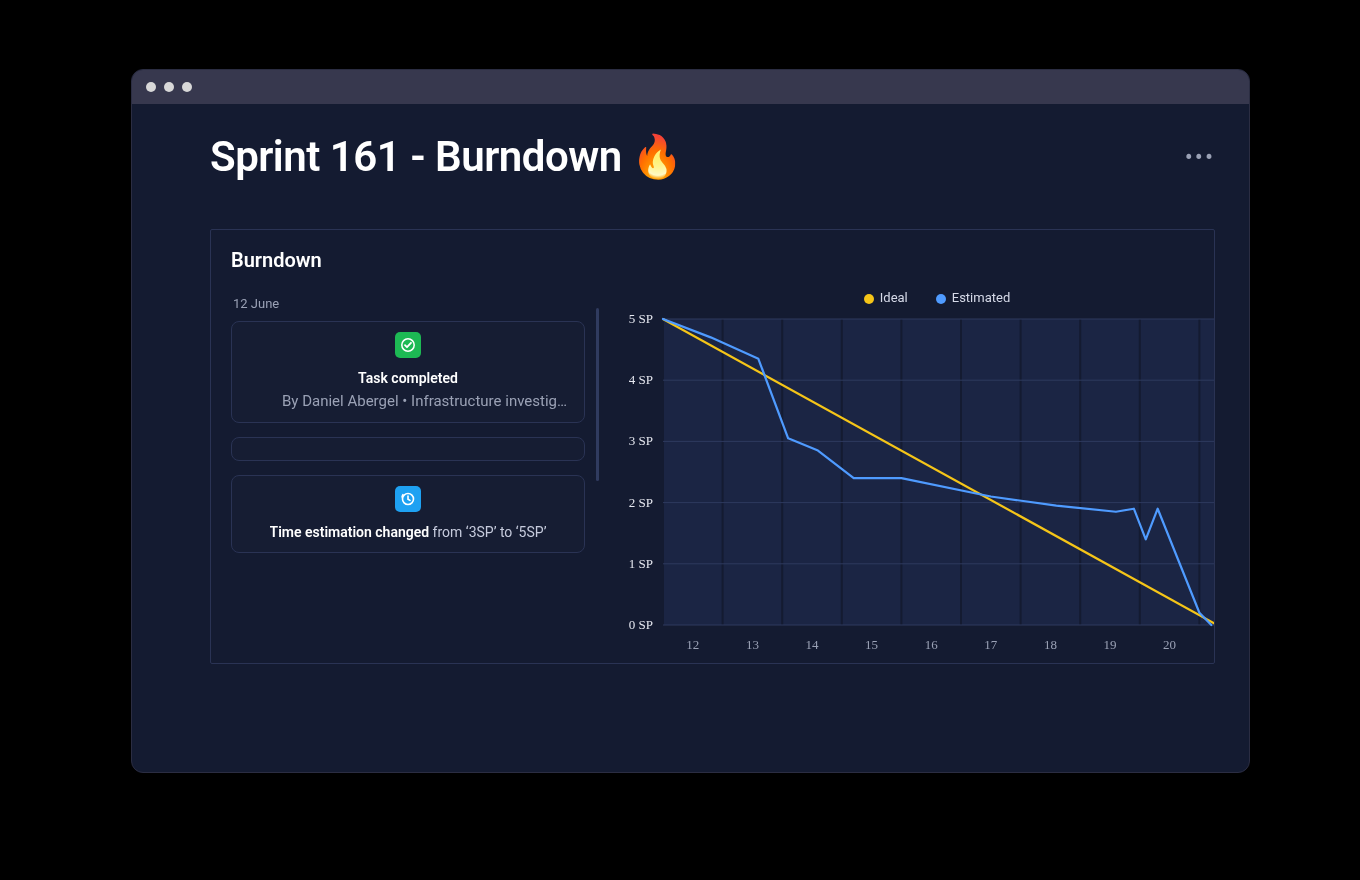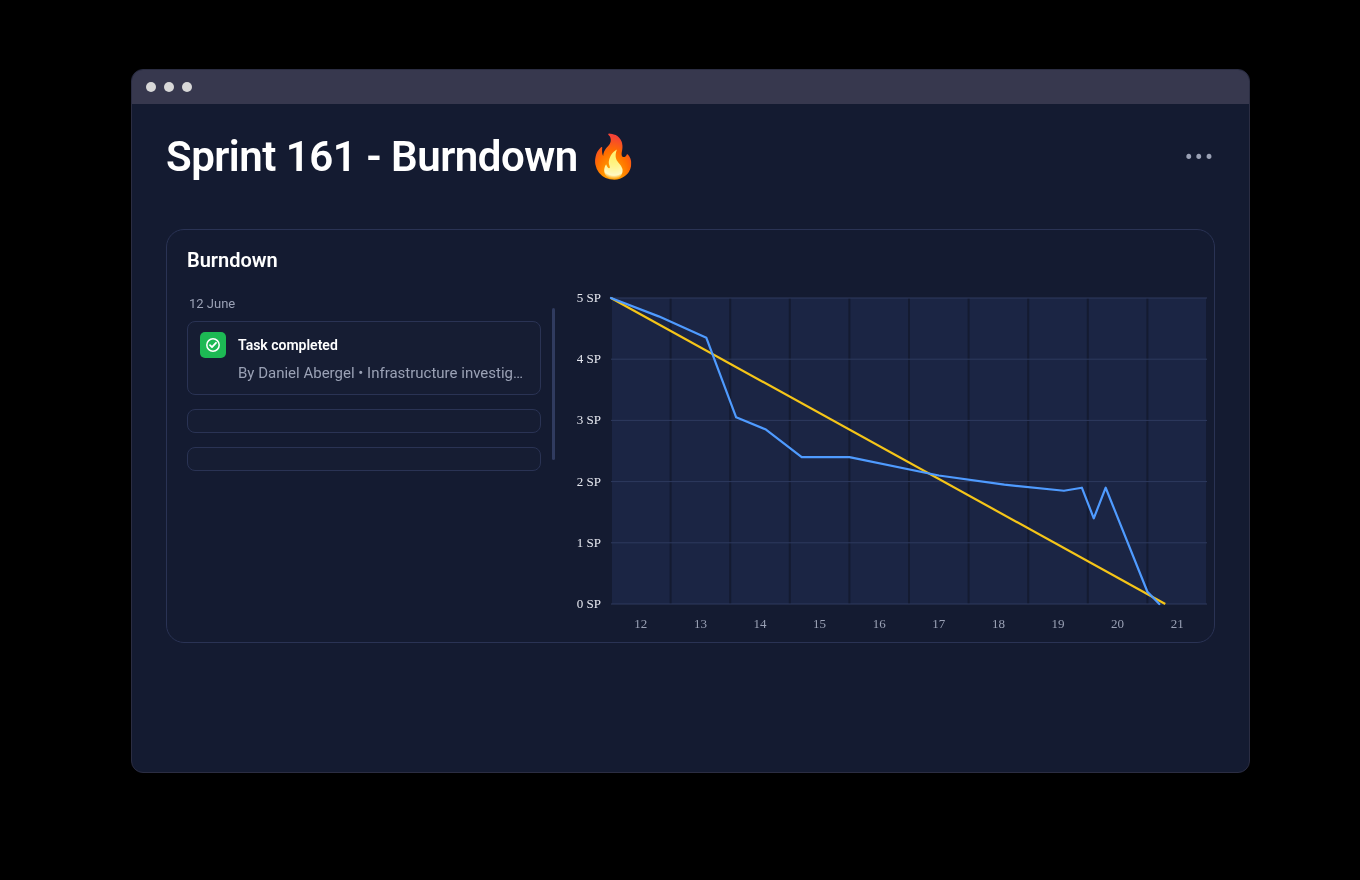--- a/index.html
+++ b/index.html
@@ -38,46 +38,47 @@
     overflow:hidden;
   }
   .titlebar{
     height:34px;
     background:var(--window-chrome);
     display:flex; align-items:center;
     padding:0 14px;
   }
   .traffic{display:flex;gap:8px;}
   .traffic span{width:10px;height:10px;border-radius:50%;background:#D8D8D8;display:block;}
-  .content{padding:28px 34px 0 34px; position:relative; height:calc(100% - 34px);}
+  .content{padding:28px 34px 0 34px; position:relative; height:calc(100% - 34px);margin-left:44px;}
   .page-head{display:flex;justify-content:space-between;align-items:center;}
   .page-title{
     color:var(--text-primary);
     font-size:42px;
     font-weight:600;
     letter-spacing:-.5px;
     display:flex; align-items:center; gap:10px;
   }
   .more-dots{color:var(--text-secondary);font-size:24px;letter-spacing:2px;cursor:pointer;}
   .card{
     margin-top:48px;
     border:1px solid var(--card-border);
-    border-radius:18px;
+    border-radius:2px;
     background:transparent;
     overflow:hidden;
   }
   .card-title{
     color:var(--text-primary);
     font-size:20px;
     font-weight:600;
     padding:18px 20px 18px 20px;
   }
   .card-body{
     display:flex;
     padding:0 0 12px 20px;
+    gap:8px;
     position:relative;
   }
   .feed{
     width:368px;
     flex:0 0 368px;
     position:relative;
     padding-right:14px;
   }
   .feed::after{
     content:"";
@@ -92,21 +93,21 @@
     font-size:13px;
     margin:6px 0 10px 2px;
   }
   .event{
     border:1px solid var(--card-border);
     border-radius:8px;
     padding:10px 12px 12px 12px;
     margin-bottom:14px;
     background:rgba(255,255,255,0.01);
   }
-  .ev-row1{display:flex;align-items:center;gap:12px;}
+  .ev-row1{display:flex;align-items:center;gap:12px;flex-direction:column;}
   .ev-icon{
     width:26px;height:26px;border-radius:5px;
     display:flex;align-items:center;justify-content:center;
     flex:0 0 26px;
   }
   .ev-title{
     color:var(--text-primary);
     font-size:14px;
     font-weight:600;
     white-space:nowrap;overflow:hidden;text-overflow:ellipsis;
@@ -160,24 +161,38 @@
                     <path d="M5 8.2l2 2 4-4.4" fill="none" stroke="#fff" stroke-width="1.8" stroke-linecap="round" stroke-linejoin="round"></path>
                   </svg>
                 </div>
                 <div class="ev-title"><span>Task completed</span><span class="ev-suffix"></span></div>
               </div>
               <div class="ev-sub">By Daniel Abergel • Infrastructure investiga…</div>
             </div>
             <div class="event">
             </div>
             <div class="event">
+              <div class="ev-row1">
+                <div class="ev-icon" style="background: rgb(30, 161, 242);">
+                  <svg width="16" height="16" viewBox="0 0 16 16">
+                    <circle cx="8" cy="8" r="5.5" fill="none" stroke="#fff" stroke-width="1.6"></circle>
+                    <path d="M8 5v3.2l2 1.2" fill="none" stroke="#fff" stroke-width="1.6" stroke-linecap="round"></path>
+                    <path d="M3 3.5A7 7 0 0 0 2 6" fill="none" stroke="#fff" stroke-width="1.4" stroke-linecap="round"></path>
+                  </svg>
+                </div>
+                <div class="ev-title"><span>Time estimation changed</span><span class="ev-suffix"> from ‘3SP’ to ‘5SP’</span></div>
+              </div>
             </div>
           </div>
 
         <div class="chart-side">
+          <div class="legend">
+            <span><span class="dot" style="background:var(--ideal-yellow)"></span><span>Ideal</span></span>
+            <span><span class="dot" style="background:var(--estimated-blue)"></span><span>Estimated</span></span>
+          </div>
           <div class="chart-wrap">
             <svg class="chart" id="chart" width="660" height="352">
                 <rect x="57" y="8" width="57.6" height="306" fill="#1B2544"></rect>
                 <rect x="116.6" y="8" width="57.6" height="306" fill="#1B2544"></rect>
                 <rect x="176.2" y="8" width="57.6" height="306" fill="#1B2544"></rect>
                 <rect x="235.8" y="8" width="57.6" height="306" fill="#1B2544"></rect>
                 <rect x="295.4" y="8" width="57.6" height="306" fill="#1B2544"></rect>
                 <rect x="355" y="8" width="57.6" height="306" fill="#1B2544"></rect>
                 <rect x="414.6" y="8" width="57.6" height="306" fill="#1B2544"></rect>
                 <rect x="474.2" y="8" width="57.6" height="306" fill="#1B2544"></rect>

